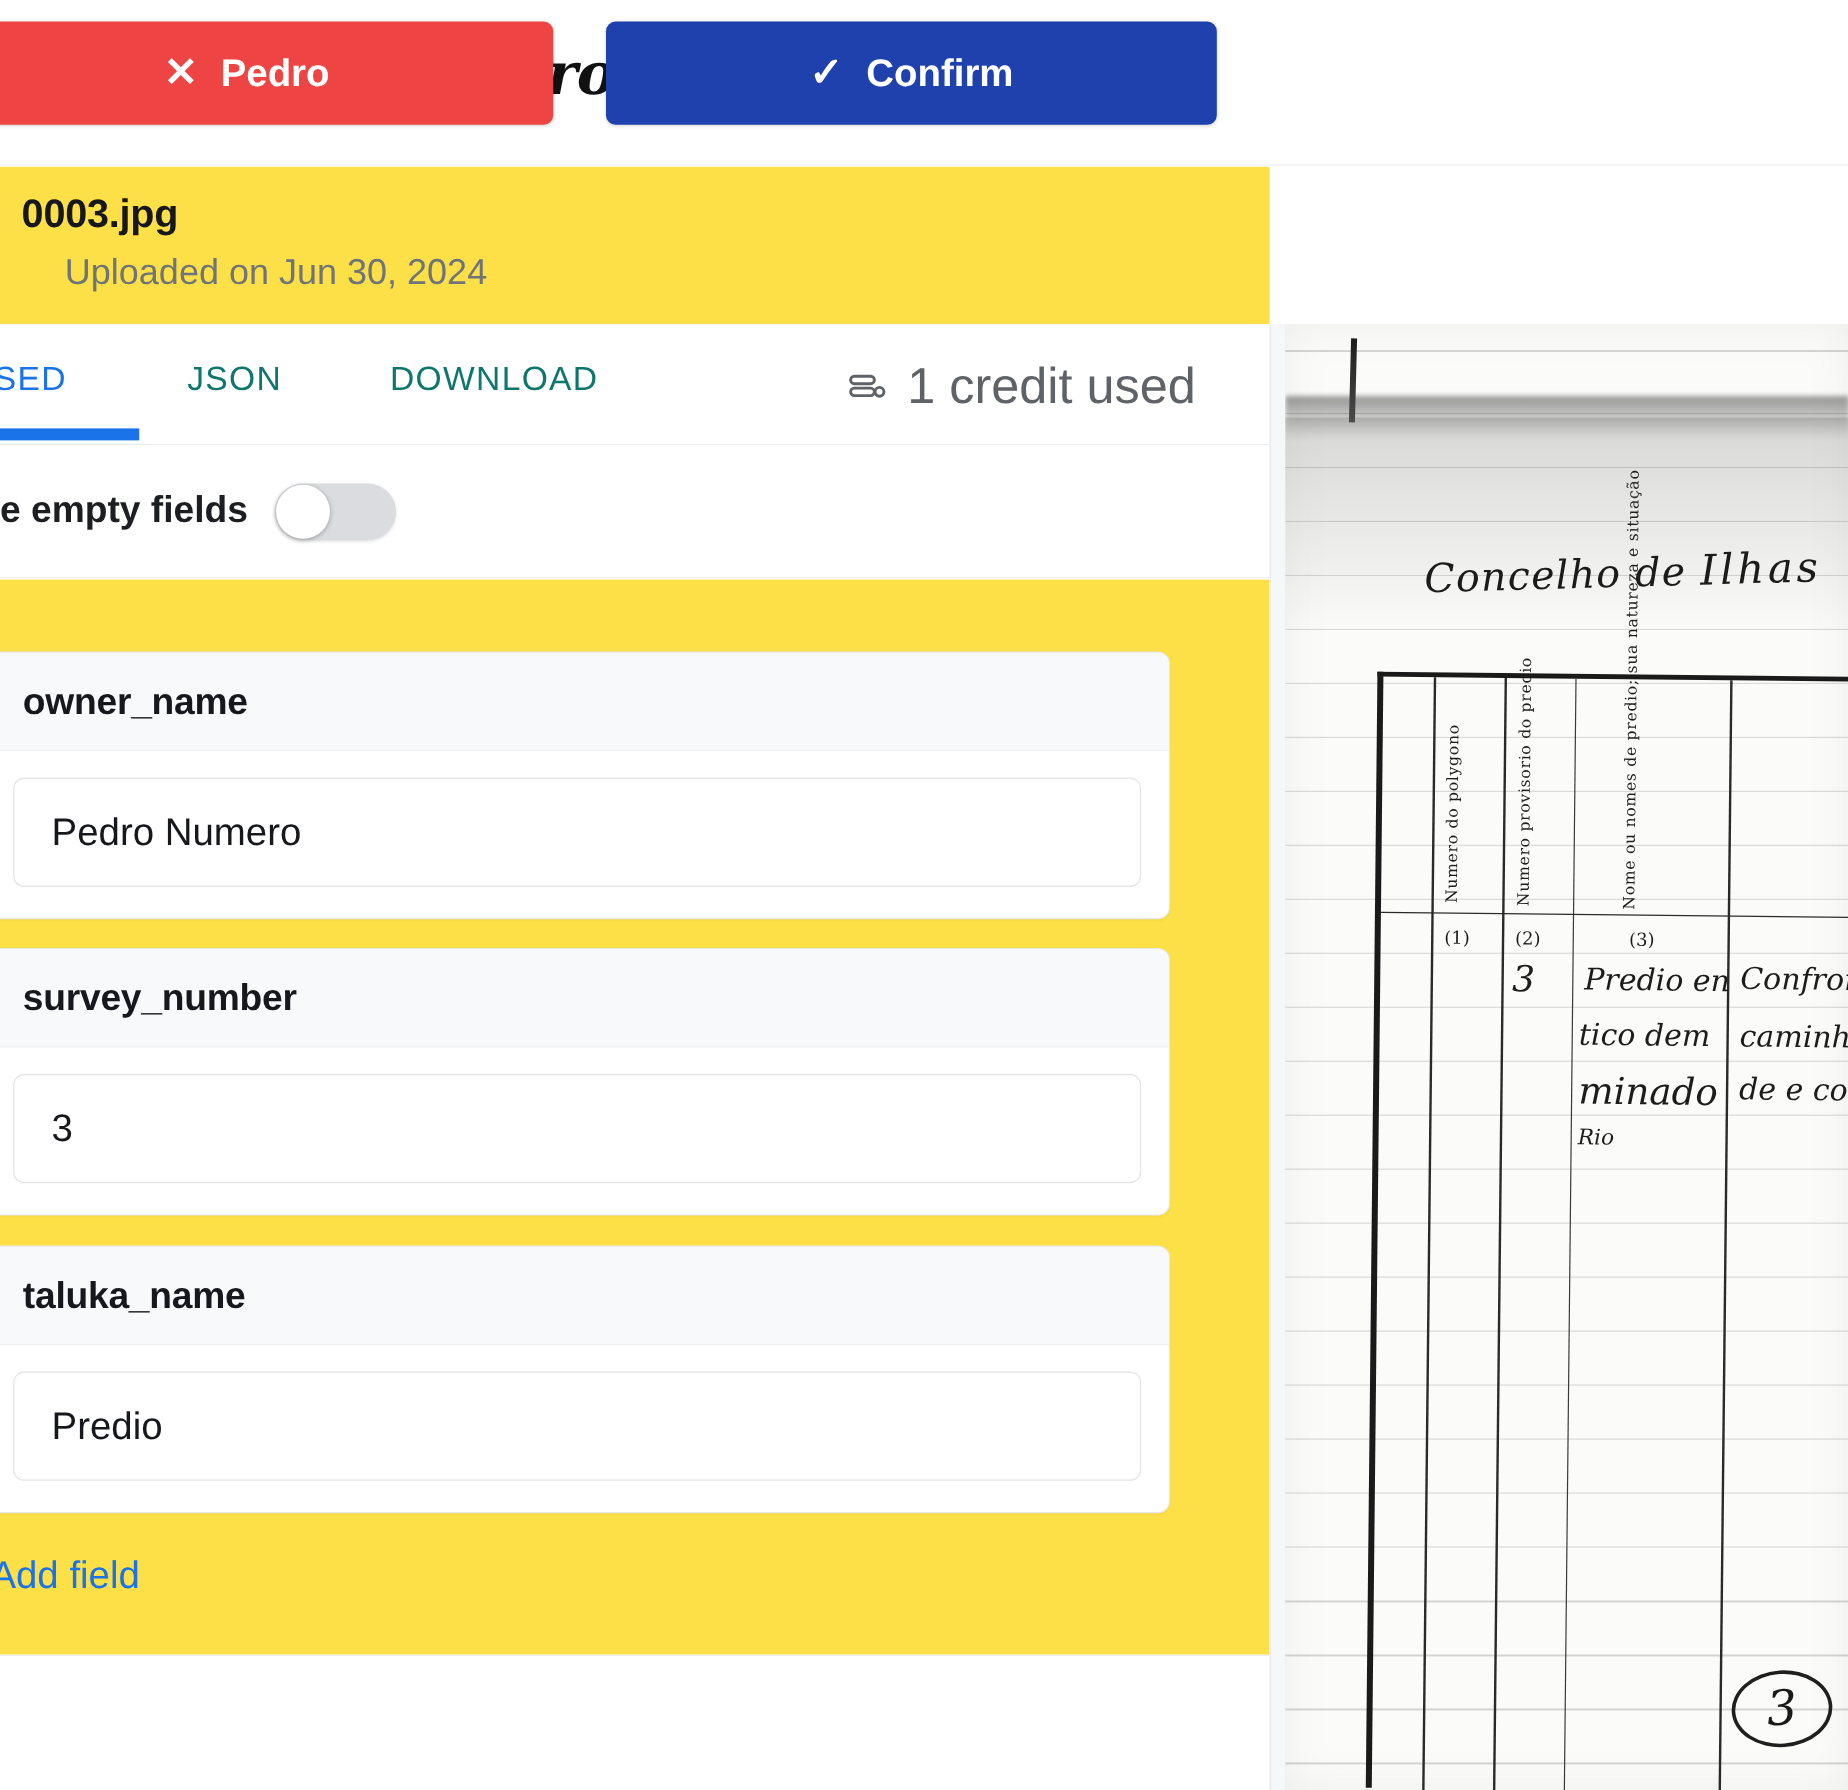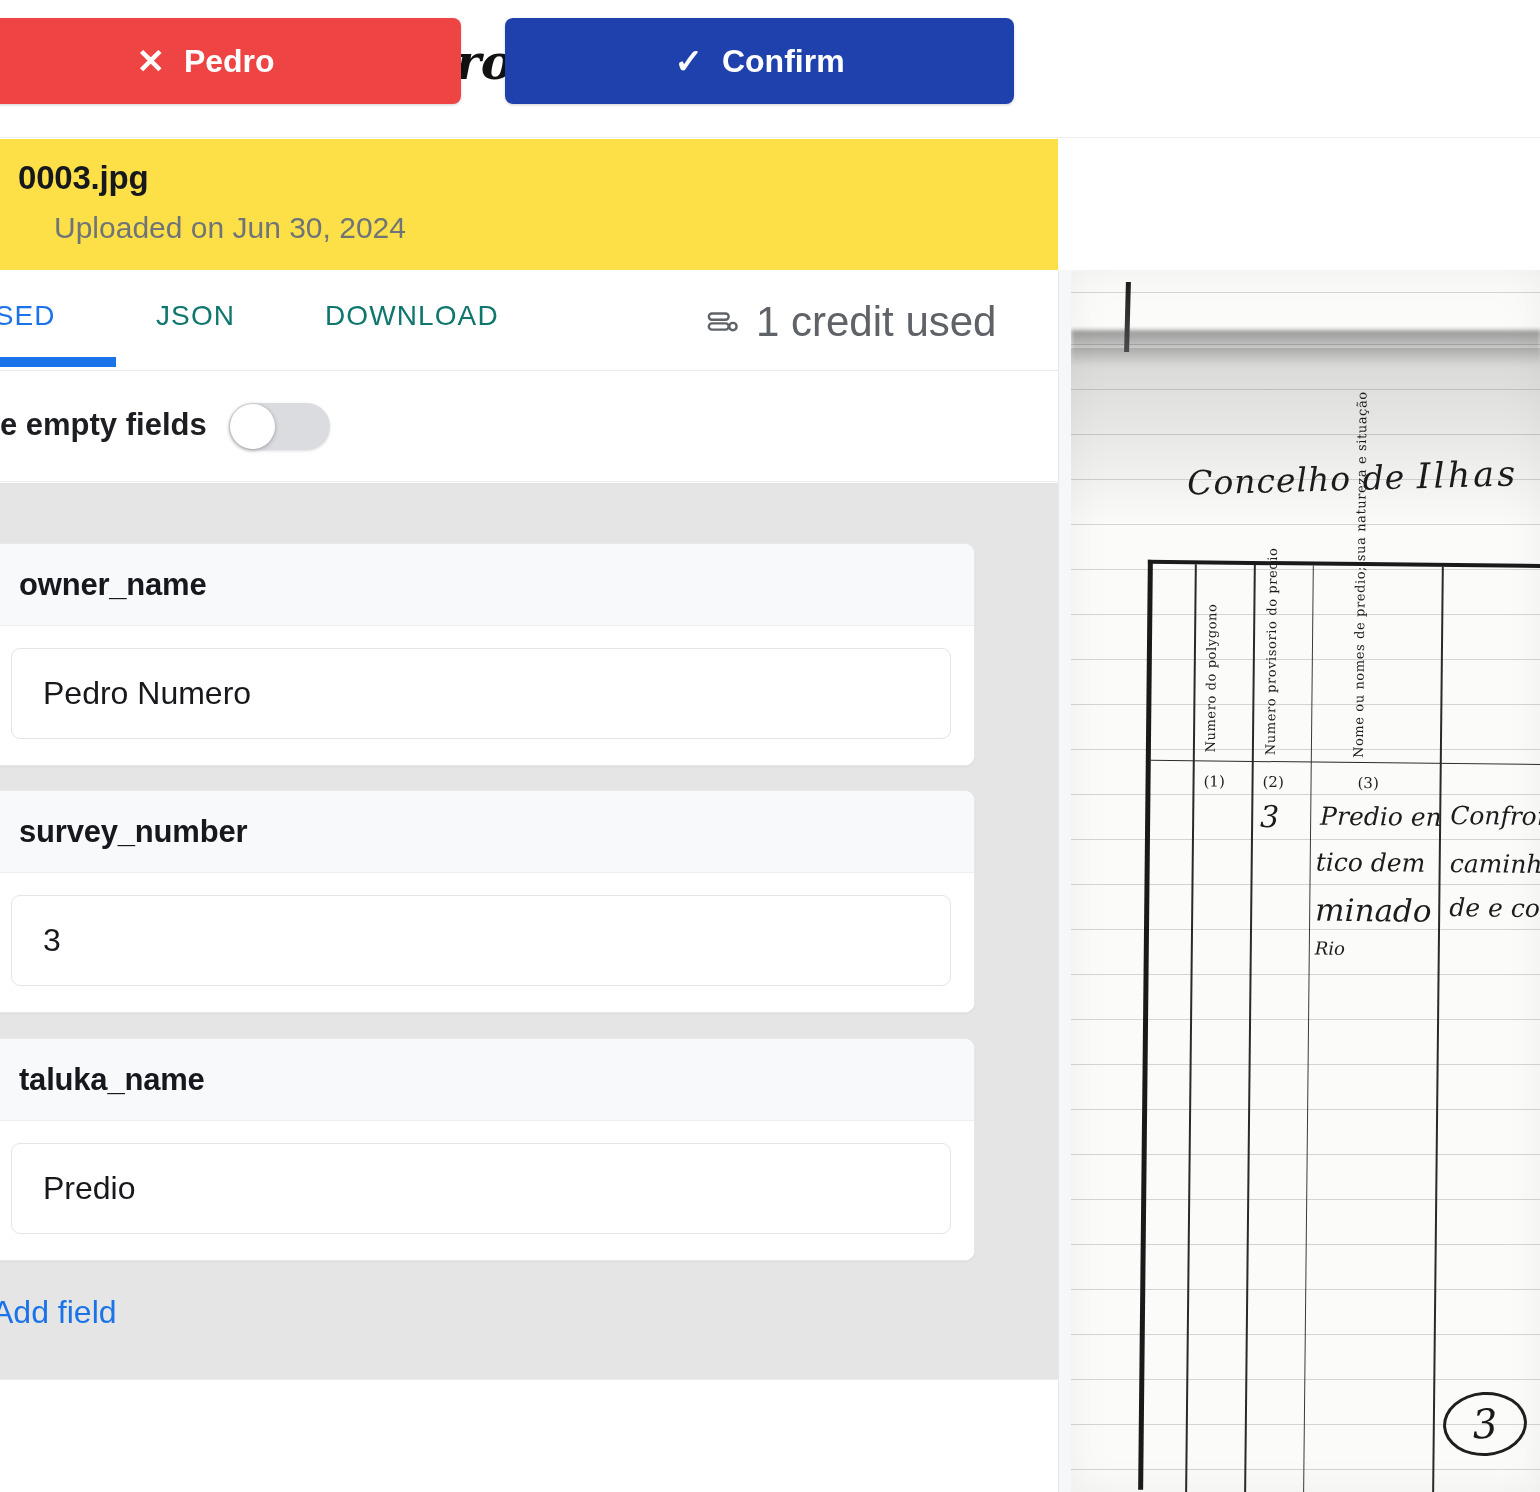--- a/index.html
+++ b/index.html
@@ -81,21 +81,21 @@
     width: 101px; height: 47px; border-radius: 24px;
     background: #dadce0; box-shadow: 0 1px 3px rgba(0,0,0,.14);
   }
   .switch-knob {
     position: absolute; left: 1px; top: 1px; width: 45px; height: 45px;
     border-radius: 50%; background: #ffffff;
     box-shadow: 0 1px 4px rgba(0,0,0,.30);
   }
 
   
-  .fields { position: absolute; left: 0; top: 483px; width: 1058px; height: 896px; background:#e5e5e5; overflow:hidden; }
+  .fields { position: absolute; left: 0; top: 483px; width: 1058px; height: 896px; background:#fde047; overflow:hidden; }
   .field-card {
     position: absolute; left: -28px; width: 1003px;
     background: #ffffff;
     border: 1px solid #e6e8ec; border-radius: 10px;
     box-shadow: 0 1px 2px rgba(0,0,0,.04);
     overflow: hidden;
   }
   .field-head {
     height: 82px; background: #f7f9fb; border-bottom: 1px solid #edeff2;
     display: flex; align-items: center; padding-left: 46px;

